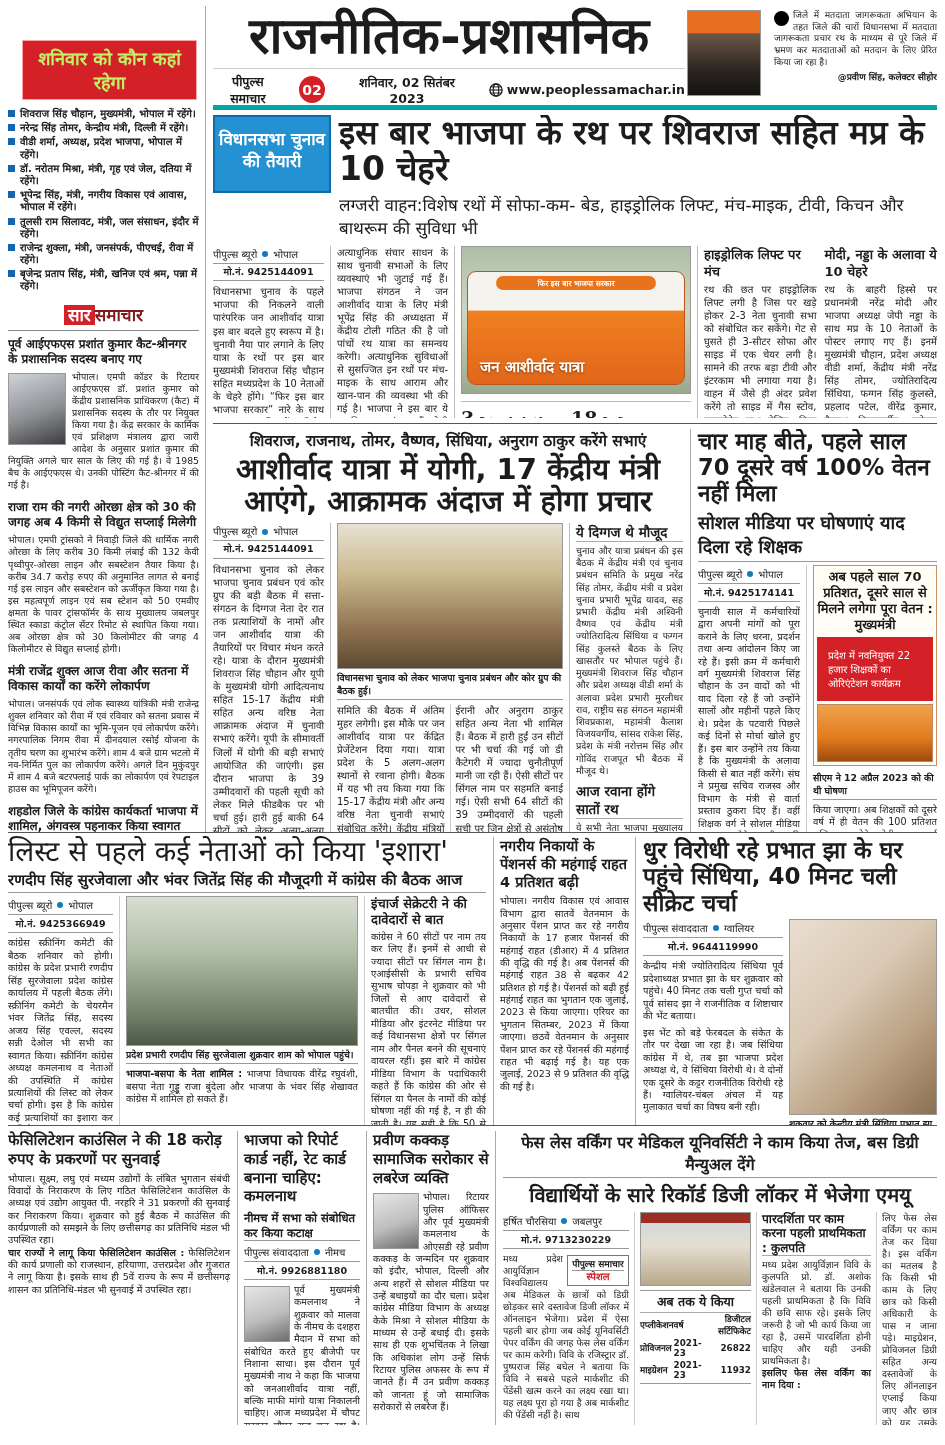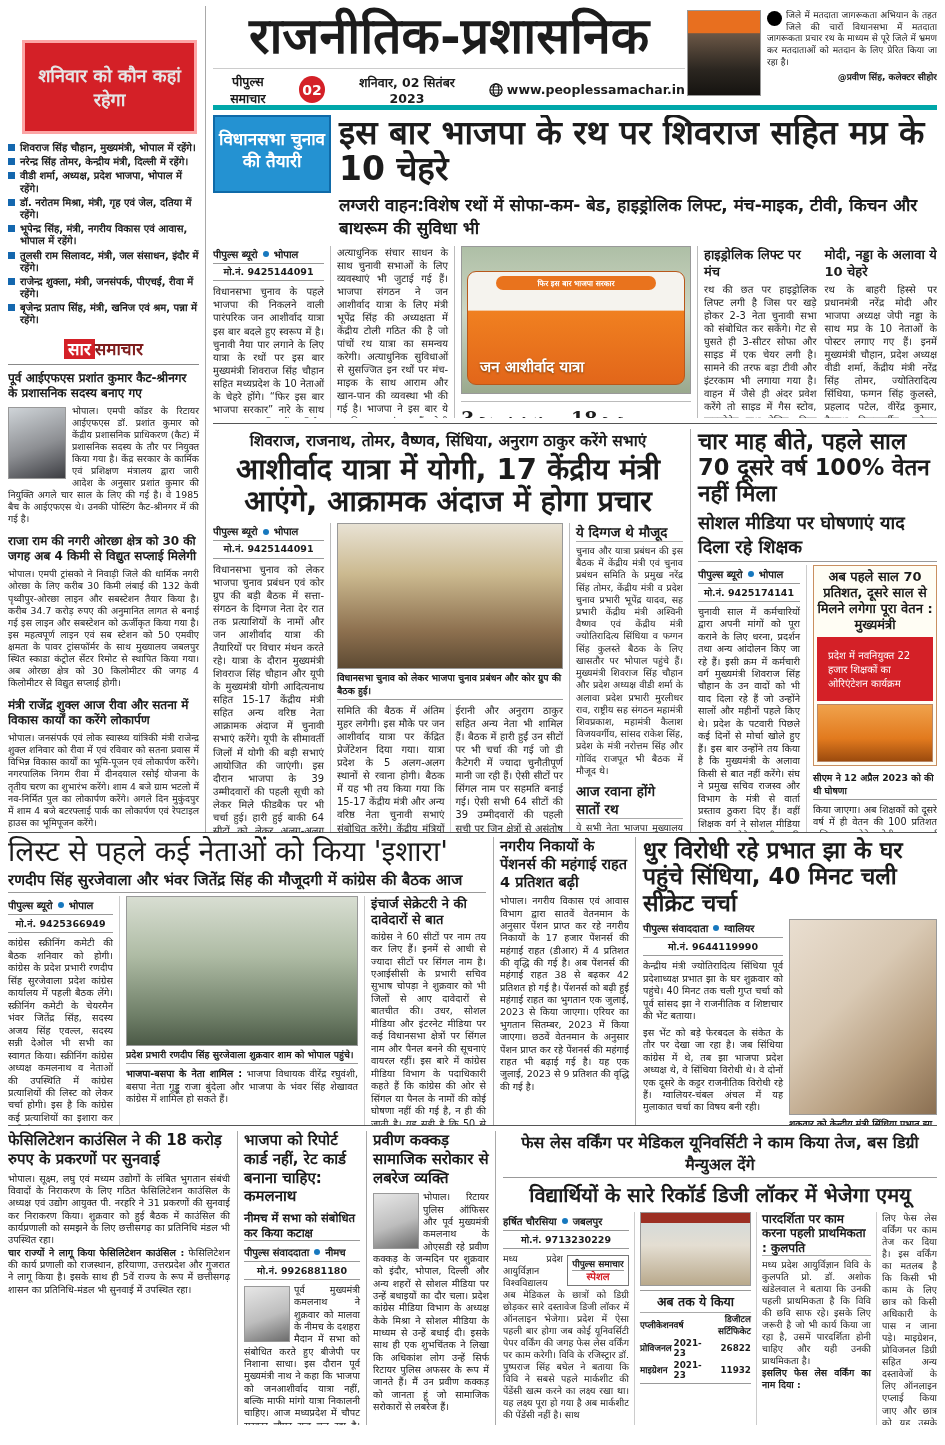--- a/index.html
+++ b/index.html
@@ -6,22 +6,22 @@
   *{box-sizing:border-box;margin:0;padding:0}
   body{background:#d8d8d8;font-family:"DejaVu Sans","Liberation Sans",sans-serif}
   .page{width:945px;height:1445px;margin:0 auto;background:#fff;color:#1c1c1c;
         padding:6px 8px;overflow:hidden;position:relative}
   p{text-align:justify}
   
   .top-zone{display:flex;height:826px;overflow:hidden}
   .rail{width:198px;flex:none;border-right:1px solid #a9a9a9;padding-right:6px;overflow:hidden}
   .main{flex:1;padding-left:7px;overflow:hidden}
   
-  .ww-title{background:#d42027;color:#e5e5e5;font-weight:800;font-size:18px;text-align:center;
-            padding:20px 2px;margin:34px 2px 8px 14px;border:3px solid #fca5a5}
+  .ww-title{background:#d42027;color:#bef264;font-weight:800;font-size:18px;text-align:center;
+            padding:5px 2px;margin:34px 2px 8px 14px;border:1px solid #fca5a5}
   .ww ul{list-style:none;font-size:10px;font-weight:700;line-height:1.22}
   .ww li{display:flex;gap:5px;margin:2px 0;align-items:flex-start}
   .sq{width:7px;height:7px;background:#1467ae;flex:none;margin-top:2px}
   
   .saar-h{text-align:center;font-size:17px;font-weight:800;margin:10px 0 6px;border-bottom:1px solid #888;padding-bottom:4px}
   .saar-h .red{background:#d42027;color:#fff;padding:0 4px}
   .saar-h .blu{color:#7f1d1d}
   .sa{margin-bottom:9px}
   .sa h3{font-size:12px;line-height:1.25;margin-bottom:4px;font-weight:800}
   .sa p{font-size:9.3px;line-height:1.3}
@@ -29,41 +29,41 @@
           background:linear-gradient(160deg,#cfd4d8 0%,#8d8f93 55%,#3c3d42 100%)}
   
   .hdr{display:flex;height:97px}
   .mast{flex:1;text-align:center;padding-top:4px}
   .mast h1{font-size:50px;font-weight:800;letter-spacing:0;line-height:1.05;font-family:"DejaVu Serif","Liberation Serif",serif}
   .mast-meta{display:flex;align-items:center;justify-content:center;gap:16px;font-size:12.5px;
              font-weight:700;border-top:1px solid #ccc;margin-top:5px;padding-top:4px}
   .pgno{background:#d42027;color:#fff;border-radius:50%;width:27px;height:27px;display:inline-flex;
         align-items:center;justify-content:center;font-size:14px;font-weight:800}
   .site{display:inline-flex;align-items:center;gap:4px}
-  .collector{width:252px;flex:none;display:flex;gap:6px;padding:4px 0 0 2px}
+  .collector{width:252px;flex:none;display:flex;gap:13px;padding:4px 0 0 2px}
   .col-photo{width:74px;height:86px;flex:none;border:1px solid #999;
              background:linear-gradient(180deg,#e86f1f 0%,#e86f1f 26%,#6b5746 27%,#2b2620 70%,#151310 100%)}
   .col-quote{font-size:9px;line-height:1.3;text-align:justify}
   .col-quote .credit{font-weight:800;text-align:right;margin-top:4px}
   .xmark{float:left;width:15px;height:15px;border-radius:50%;background:#000;margin:1px 4px 0 0}
   .teal{height:5px;background:#00a7a9;margin:2px 0 5px}
   
   .lead{height:303px;overflow:hidden}
   .lead-top{display:flex;gap:8px}
   .tag{width:118px;flex:none;background:#2492d2;border:2px solid #0f6aa8;color:#fff;text-align:center;
        font-weight:800;font-size:17px;line-height:1.3;padding:11px 2px;height:78px}
   .lead-heads h2{font-size:33px;line-height:1.1;font-weight:800}
-  .lead-heads .sub{font-size:17px;font-weight:700;margin-top:5px}
+  .lead-heads .sub{font-size:17px;font-weight:400;margin-top:5px}
   .lead-cols{display:flex;margin-top:7px}
   .lc{font-size:9.9px;line-height:1.32}
   .colA{width:118px;flex:none;padding-right:6px;border-right:1px solid #bbb}
   .colB{width:124px;flex:none;padding:0 6px;border-right:1px solid #bbb}
   .colC{width:242px;flex:none;padding:0 6px}
   .colD{flex:1;padding-left:6px;border-left:1px solid #bbb}
-  .by{font-size:10px;font-weight:700;display:flex;gap:5px;align-items:center;padding:2px 0;border-bottom:1px solid #999}
+  .by{font-size:10px;font-weight:400;display:flex;gap:5px;align-items:center;padding:2px 0;border-bottom:1px solid #999}
   .dot{width:6px;height:6px;border-radius:50%;background:#1778be;display:inline-block}
   .phone{font-size:9.5px;font-weight:700;text-align:center;border-bottom:1px solid #999;padding:2px 0;margin-bottom:4px}
   .busphoto{height:148px;position:relative;border:1px solid #999;overflow:hidden;
             background:linear-gradient(180deg,#aebfa6 0%,#cdd6c4 45%,#9aa98e 100%)}
   .bus{position:absolute;left:5px;right:5px;top:24px;bottom:8px;border-radius:9px;
        background:linear-gradient(180deg,#f5f3ee 0%,#f5f3ee 34%,#f08020 35%,#e2661a 100%);border:1px solid #b9571a}
   .bus-banner{position:absolute;top:4px;left:28px;right:28px;background:#e9731d;color:#fff;font-size:7.5px;
               font-weight:800;text-align:center;border-radius:7px;padding:2px 0}
   .bus-name{position:absolute;bottom:8px;left:12px;color:#fff;font-size:15px;font-weight:800;text-shadow:0 1px 2px #7a3c08}
   .stats{display:grid;grid-template-columns:100px 1fr;gap:3px 10px;margin-top:7px;border-top:1px solid #bbb;padding-top:5px}

